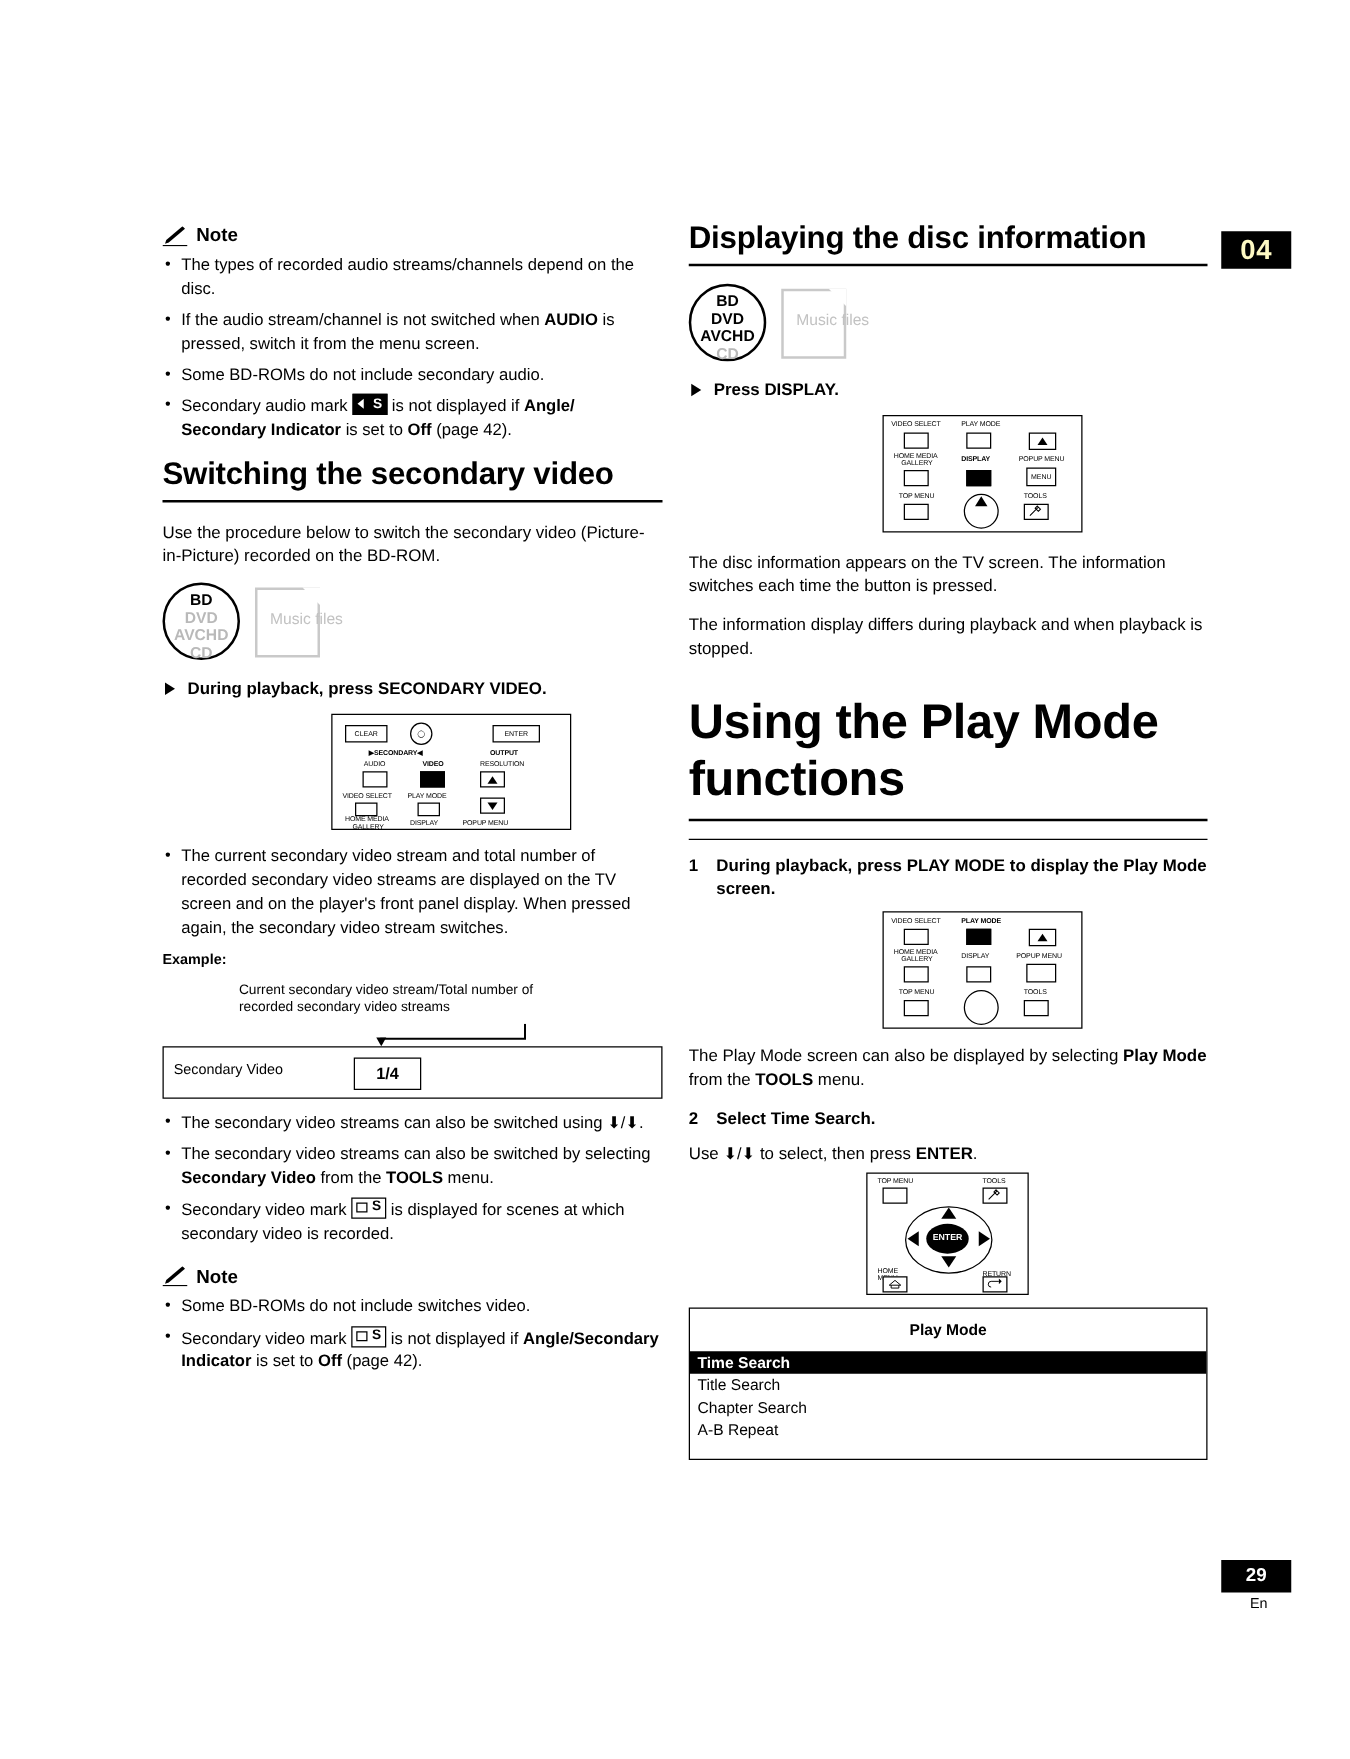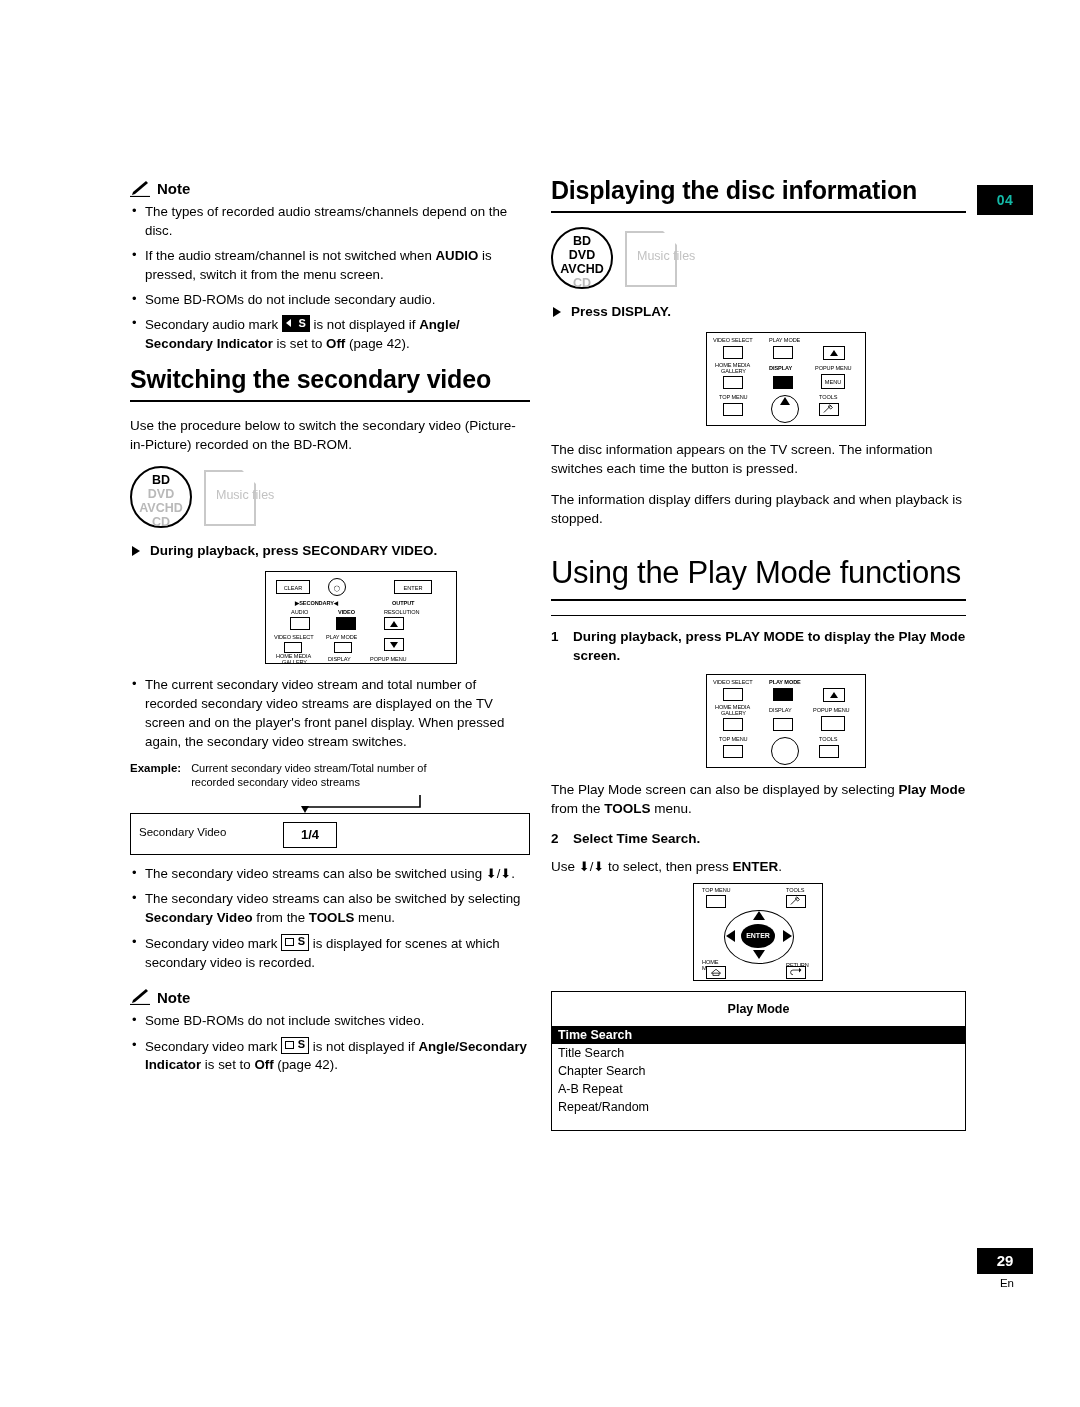--- a/index.html
+++ b/index.html
@@ -13,35 +13,35 @@
   }
   .page { position:absolute; left:0; top:0; width:1080px; height:1407px; }
 
   
   .col-left  { position:absolute; left:130px; top:180px; width:400px; }
   .col-right { position:absolute; left:551px; top:175px; width:415px; }
 
   
   .chapter-tab {
     position:absolute; right:47px; top:185px;
-    width:56px; height:30px; background:#000; color:#14b8a6;
-    font-size:14px; font-weight:bold; text-align:center; line-height:30px;
+    width:56px; height:30px; background:#000; color:#fef9c3;
+    font-size:22px; font-weight:bold; text-align:center; line-height:30px;
     letter-spacing:0.5px;
   }
 
   
   h1.sect {
     font-size:25px; font-weight:bold; margin:0 0 6px 0; line-height:1.2;
     letter-spacing:-0.2px;
   }
   .rule-thick { border-top:2.5px solid #000; margin:0 0 14px 0; }
   .rule-thin  { border-top:1.5px solid #000; margin:0 0 12px 0; }
 
   h2.big {
-    font-size:31px; font-weight:normal; line-height:1.18; margin:0 0 8px 0;
+    font-size:39px; font-weight:bold; line-height:1.18; margin:0 0 8px 0;
     letter-spacing:-0.3px;
   }
 
   
   p.body {
     font-size:13.5px; line-height:1.42; margin:0 0 12px 0;
   }
   .bold { font-weight:bold; }
 
   
@@ -126,21 +126,21 @@
     border-bottom:6px solid #000;
   }
   .ar-dn:after {
     border-left:4px solid transparent; border-right:4px solid transparent;
     border-top:6px solid #000;
   }
 
   
   .example-wrap { margin:10px 0 6px 0; position:relative; }
   .ex-label { font-size:11.5px; font-weight:bold; }
-  .ex-caption { font-size:11px; line-height:1.25; color:#000; }
+  .ex-caption { font-size:11px; line-height:1.25; color:#000;margin-top:24px; }
   .ex-bar {
     border:1.8px solid #000; height:42px; position:relative; box-sizing:border-box;
   }
   .ex-bar .sv { position:absolute; left:8px; top:12px; font-size:11.5px; }
   .ex-bar .val {
     position:absolute; left:152px; top:8px; width:52px; height:24px;
     border:1.5px solid #000; font-size:13px; font-weight:bold;
     text-align:center; line-height:24px; background:#fff;
   }
 
@@ -423,19 +423,18 @@
           </svg>
       </div>
     </div>
 
     <div class="pm-screen">
       <div class="pm-title">Play Mode</div>
       <div class="pm-item sel">Time Search</div>
       <div class="pm-item">Title Search</div>
       <div class="pm-item">Chapter Search</div>
       <div class="pm-item">A-B Repeat</div>
-      <div class="pm-item">Repeat/Random</div>
     </div>
   </div>
 
   <div class="pgbox">29</div>
   <div class="pg-en">En</div>
 </div>
 
 </body></html>

